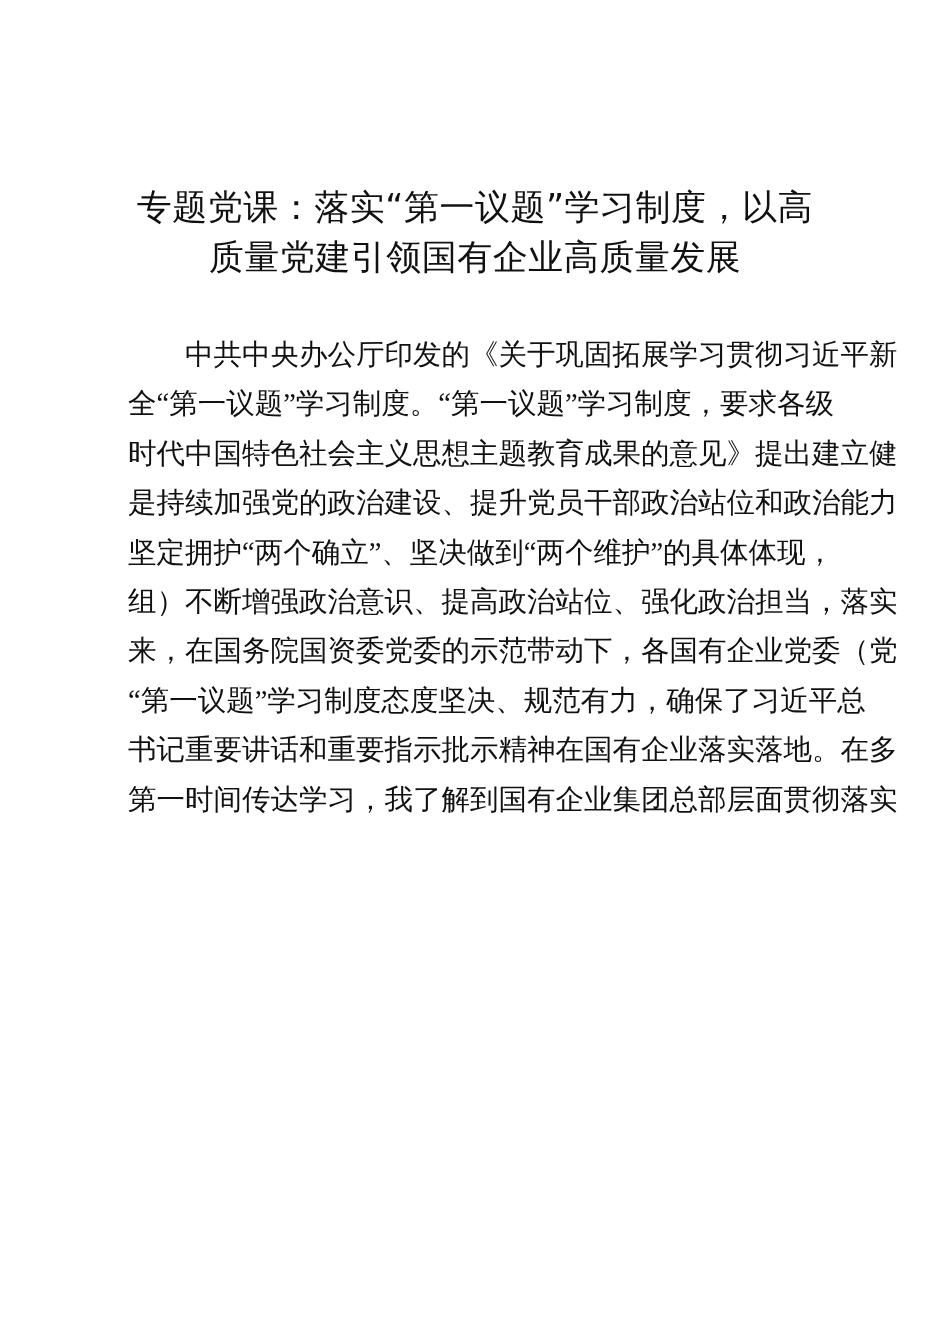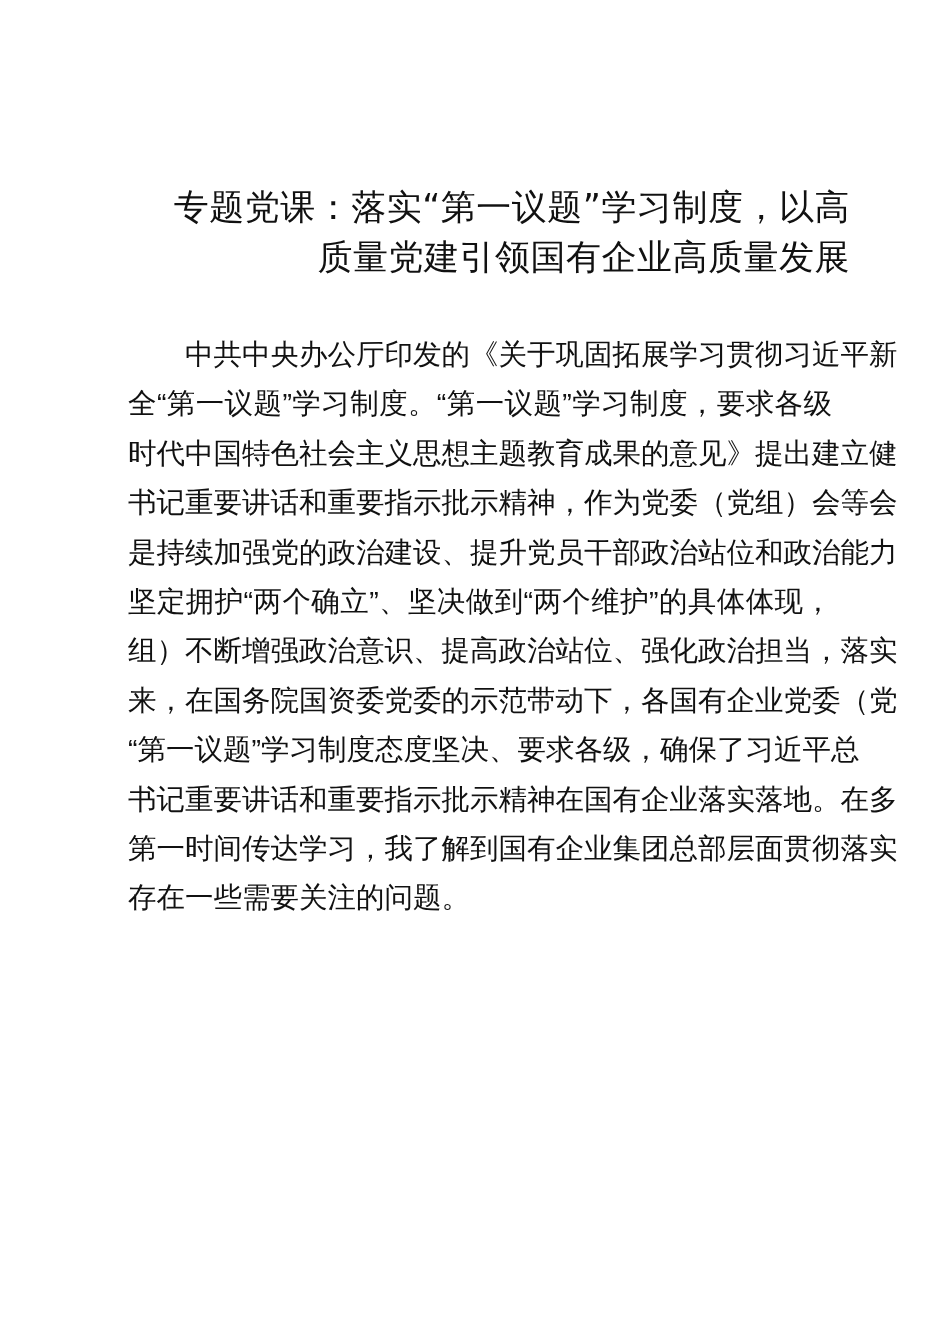--- a/index.html
+++ b/index.html
@@ -1,49 +1,47 @@
 <!DOCTYPE html>
 <html><head>
   <meta charset="utf-8">
   <style>
     html, body { margin: 0; padding: 0; background: #ffffff; }
     body { width: 950px; height: 1344px; position: relative; overflow: hidden; }
     .page { position: absolute; left: 0; top: 0; width: 950px; height: 1344px; background: #fff; }
     .title {
       position: absolute; left: 100px; top: 182px; width: 750px;
-      text-align: right; color: #111;
+      text-align: center; color: #111;
       font-family: "DejaVu Sans", "Liberation Sans", sans-serif;
       font-size: 35px; line-height: 50px; letter-spacing: 0.5px;
     }
     .title div { white-space: nowrap; }
     .body {
       position: absolute; left: 128px; top: 330px; width: 704px;
       color: #111;
-      font-family: Liberation Sans, sans-serif;
+      font-family: Liberation Serif, serif;
       font-size: 28.5px; line-height: 49.4px;
     }
     .line { white-space: nowrap; height: 49.4px; text-align: justify; text-align-last: justify; }
     .line.last { text-align-last: left; }
   </style>
 </head>
 <body>
 
 <div class="page">
   <div class="title">
     <div>专题党课：落实“第一议题”学习制度，以高</div>
     <div>质量党建引领国有企业高质量发展</div>
   </div>
 
   <div class="body">
     <div class="line">　　中共中央办公厅印发的《关于巩固拓展学习贯彻习近平新</div>
     <div class="line">全“第一议题”学习制度。“第一议题”学习制度，要求各级</div>
     <div class="line">时代中国特色社会主义思想主题教育成果的意见》提出建立健</div>
-    <div class="line">书记重要讲话和重要指示批示精神，作为党委（党组）会等会</div>
     <div class="line">是持续加强党的政治建设、提升党员干部政治站位和政治能力</div>
     <div class="line">坚定拥护“两个确立”、坚决做到“两个维护”的具体体现，</div>
     <div class="line">组）不断增强政治意识、提高政治站位、强化政治担当，落实</div>
     <div class="line">来，在国务院国资委党委的示范带动下，各国有企业党委（党</div>
-    <div class="line">“第一议题”学习制度态度坚决、要求各级，确保了习近平总</div>
+    <div class="line">“第一议题”学习制度态度坚决、规范有力，确保了习近平总</div>
     <div class="line">书记重要讲话和重要指示批示精神在国有企业落实落地。在多</div>
     <div class="line">第一时间传达学习，我了解到国有企业集团总部层面贯彻落实</div>
-    <div class="line last">存在一些需要关注的问题。</div>
   </div>
 </div>
 
 </body></html>

